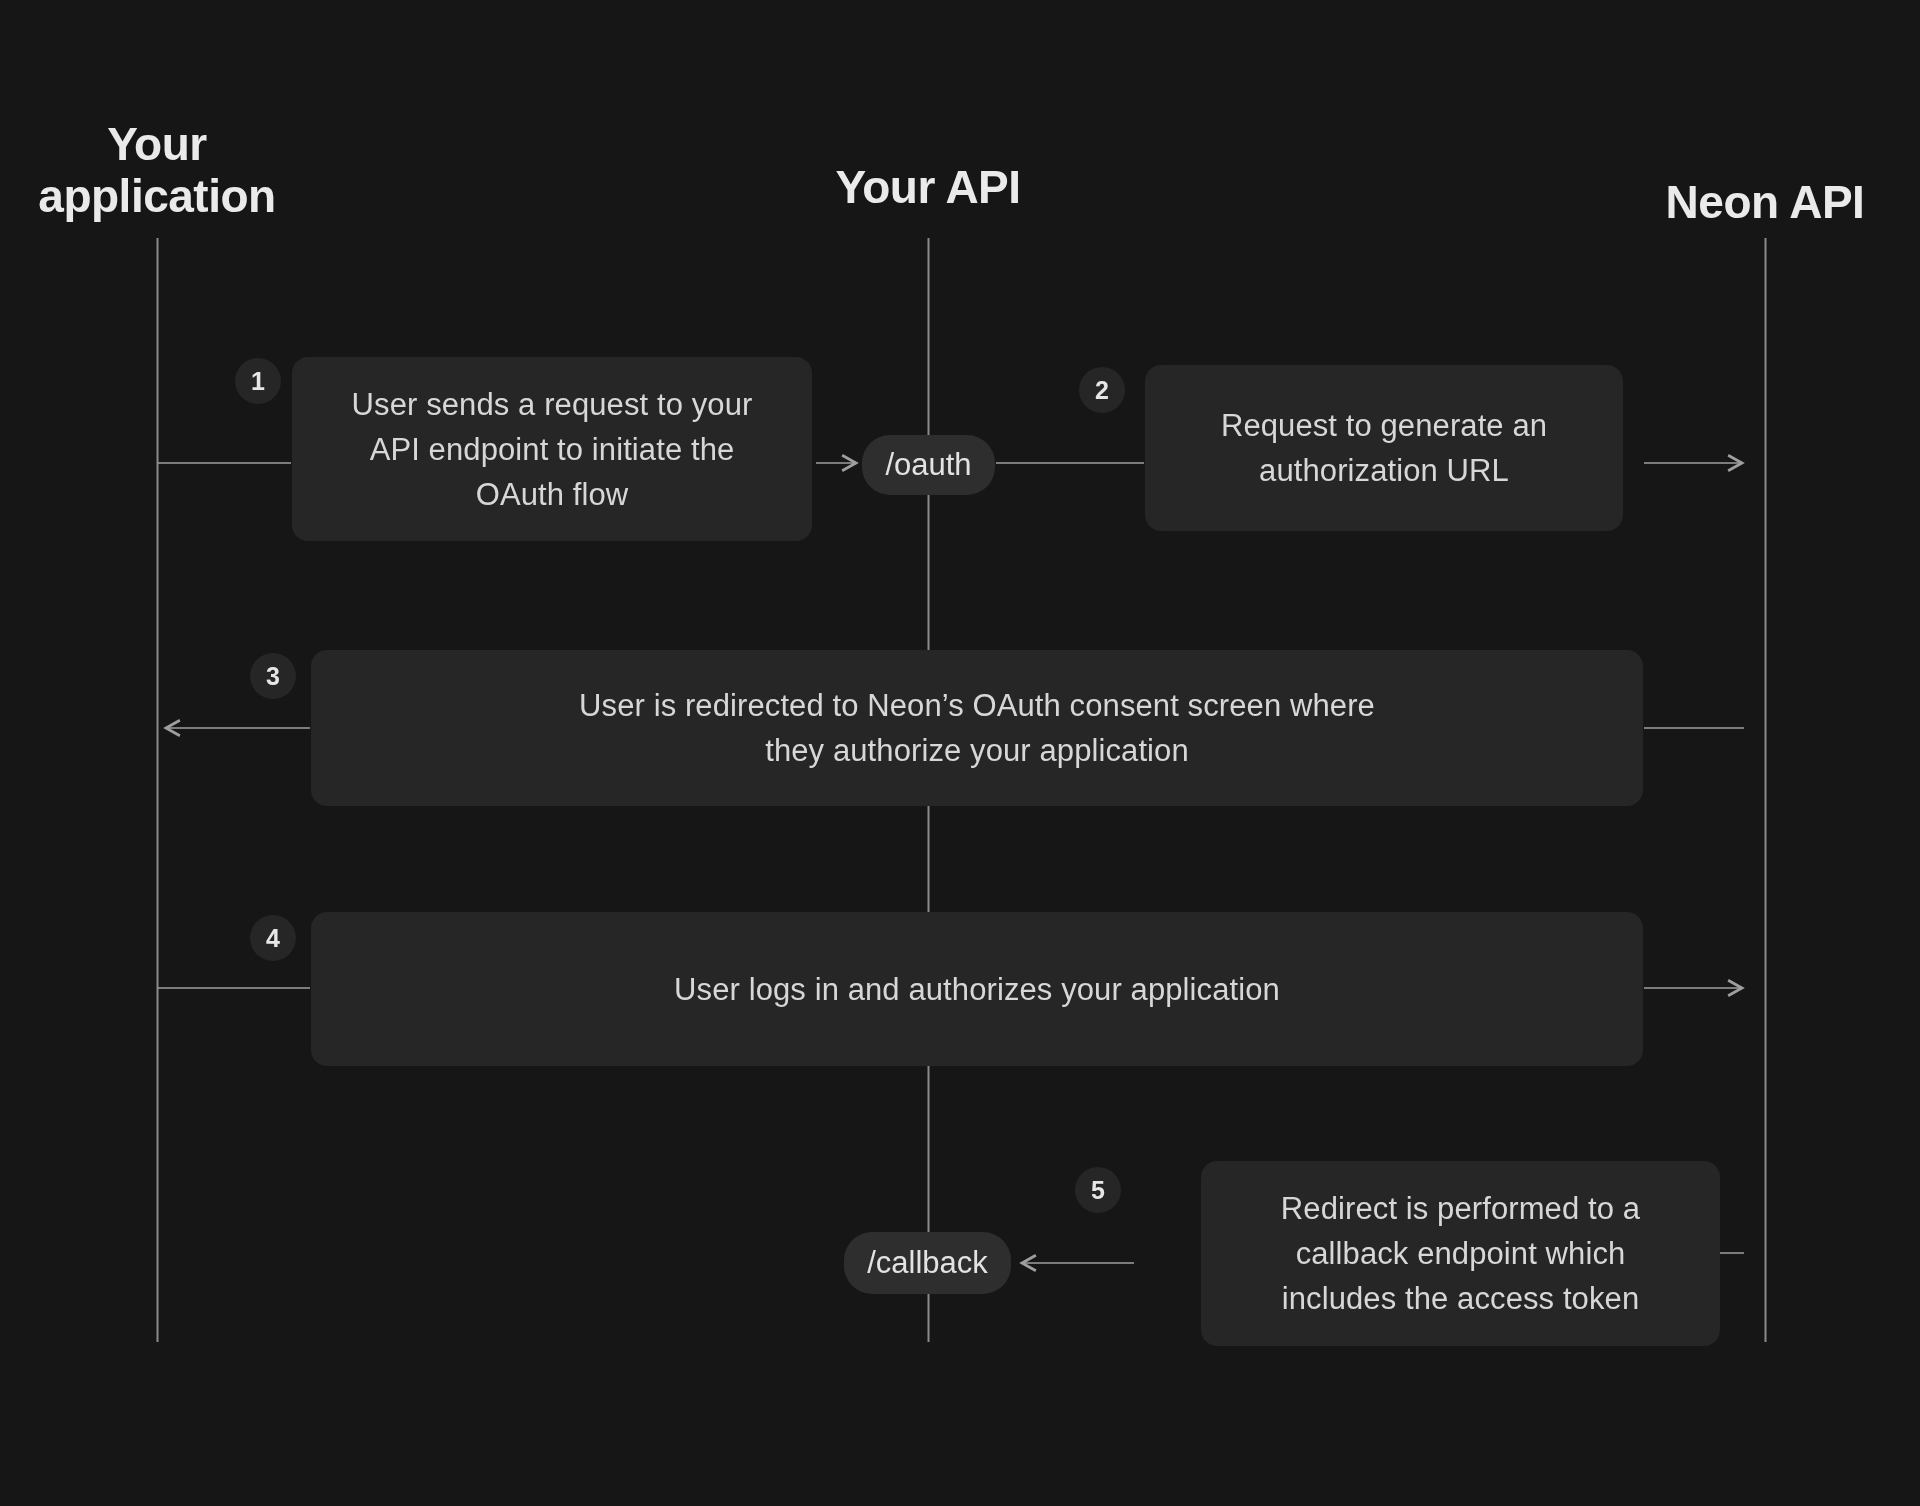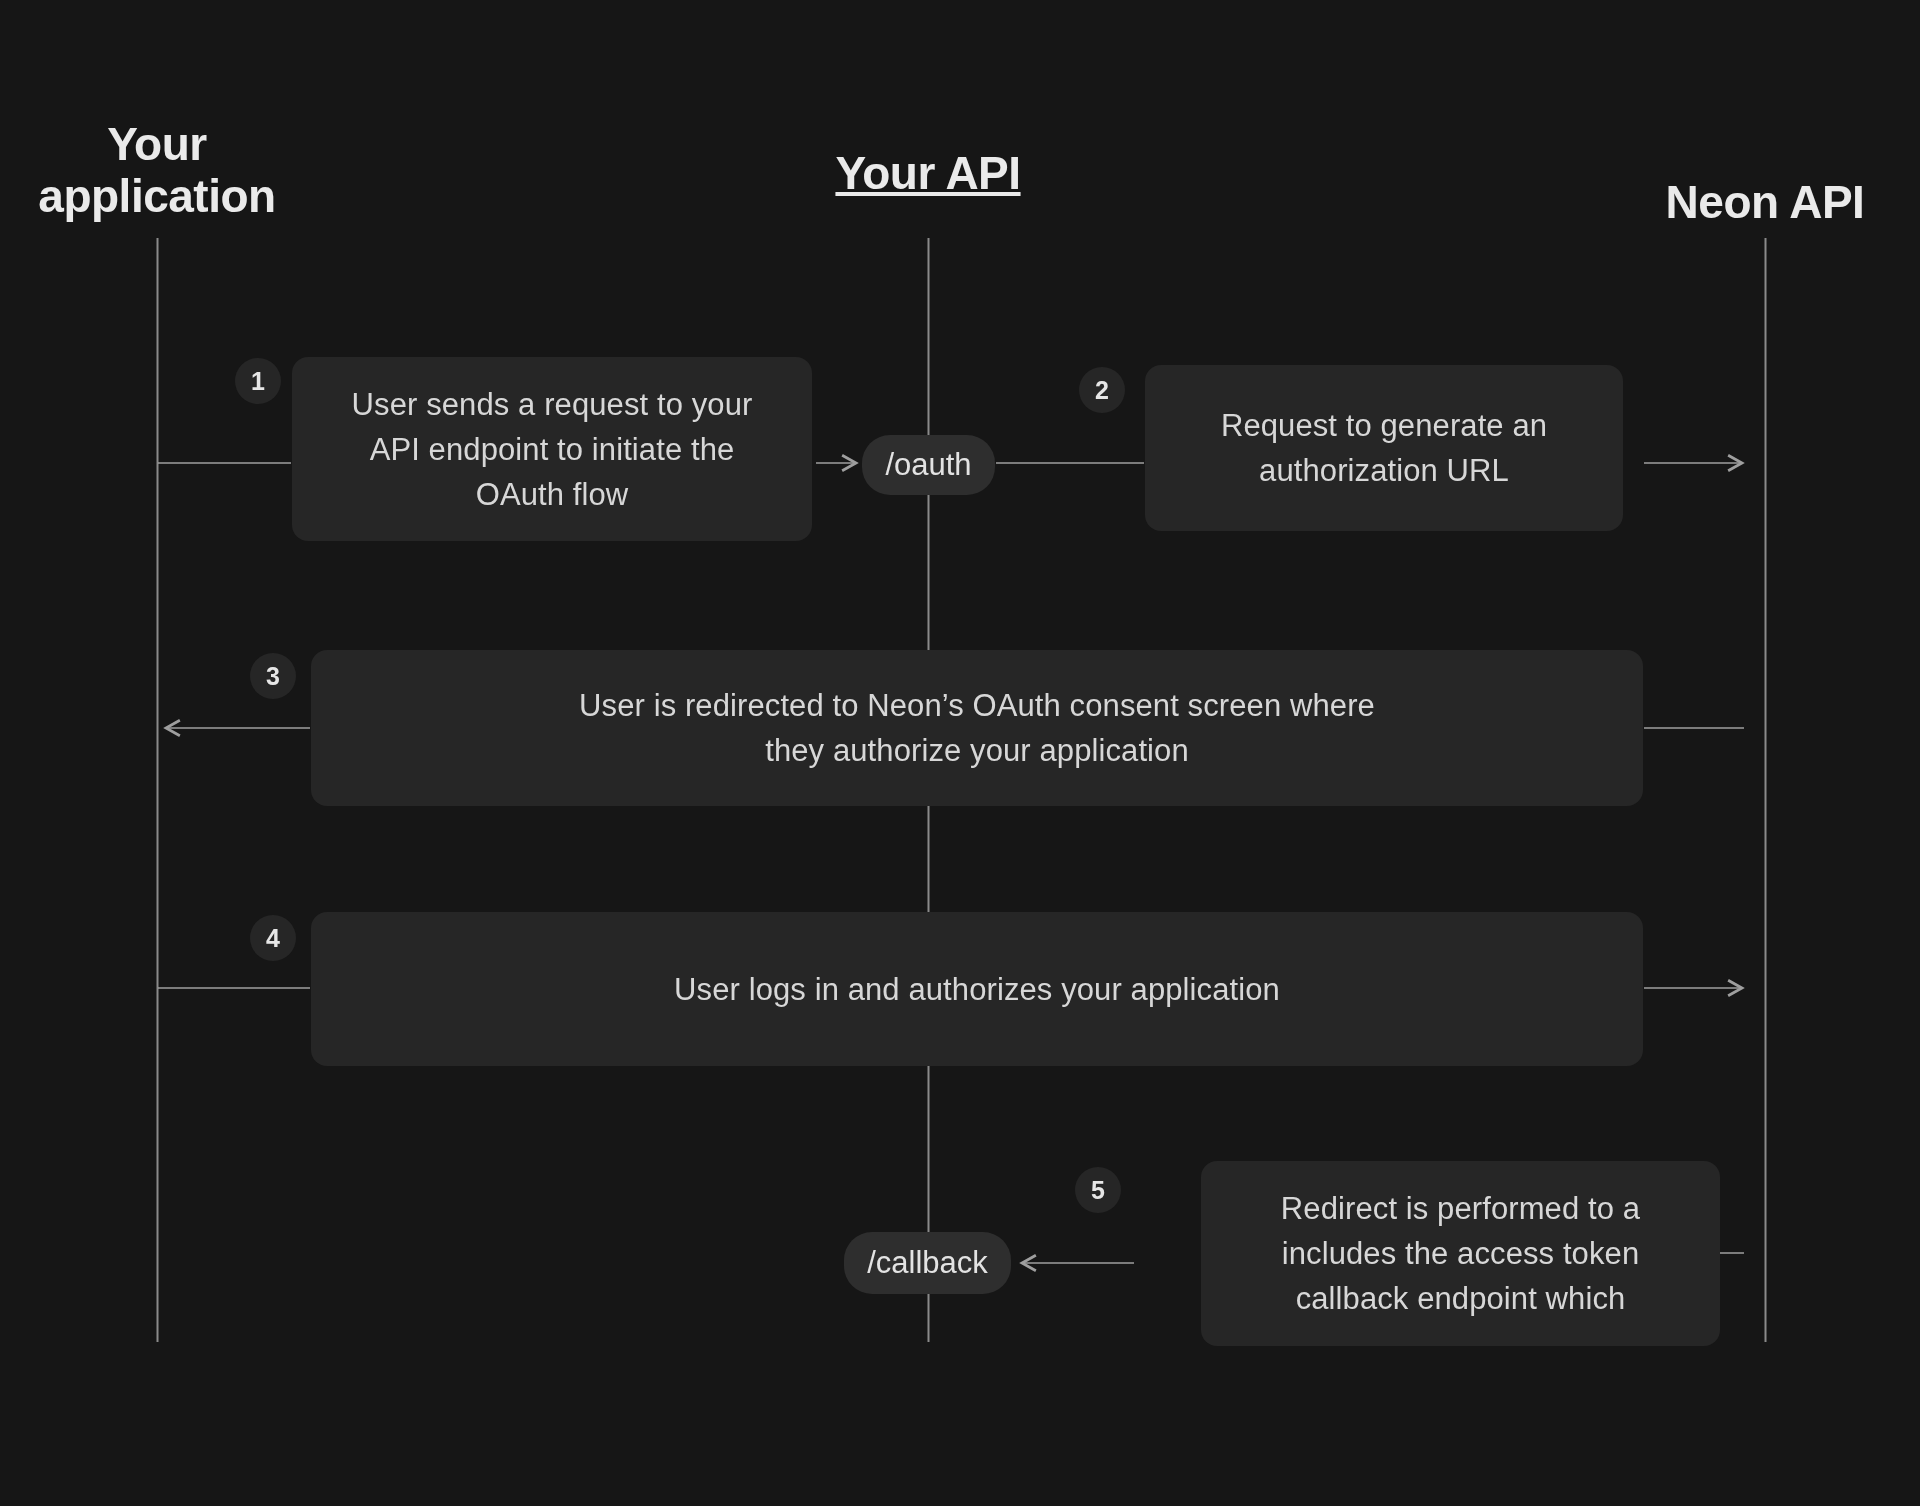--- a/index.html
+++ b/index.html
@@ -24,21 +24,21 @@
   .lane-label {
     position: absolute;
     color: #eaeaea;
     font-weight: 700;
     font-size: 46px;
     line-height: 52px;
     text-align: center;
     letter-spacing: -0.5px;
   }
   .lane-app  { left: 0px;    top: 118px; width: 314px; }
-  .lane-api  { left: 778px;  top: 147px; width: 300px; text-decoration: underline; }
+  .lane-api  { left: 778px;  top: 161px; width: 300px; }
   .lane-neon { left: 1615px; top: 148px; width: 300px; margin-top: 28px; }
 
   .box {
     position: absolute;
     background: #262626;
     border-radius: 16px;
     display: flex;
     flex-direction: column;
     align-items: center;
     justify-content: center;
@@ -139,22 +139,22 @@
   </div>
   <div class="box box3">
     <div>User is redirected to Neon’s OAuth consent screen where</div>
     <div>they authorize your application</div>
   </div>
   <div class="box box4">
     <div>User logs in and authorizes your application</div>
   </div>
   <div class="box box5">
     <div>Redirect is performed to a</div>
+    <div>callback endpoint which</div>
     <div>includes the access token</div>
-    <div>callback endpoint which</div>
   </div>
 
   <div class="num num1">1</div>
   <div class="num num2">2</div>
   <div class="num num3">3</div>
   <div class="num num4">4</div>
   <div class="num num5">5</div>
 
   <div class="pill pill-oauth">/oauth</div>
   <div class="pill pill-callback">/callback</div>

